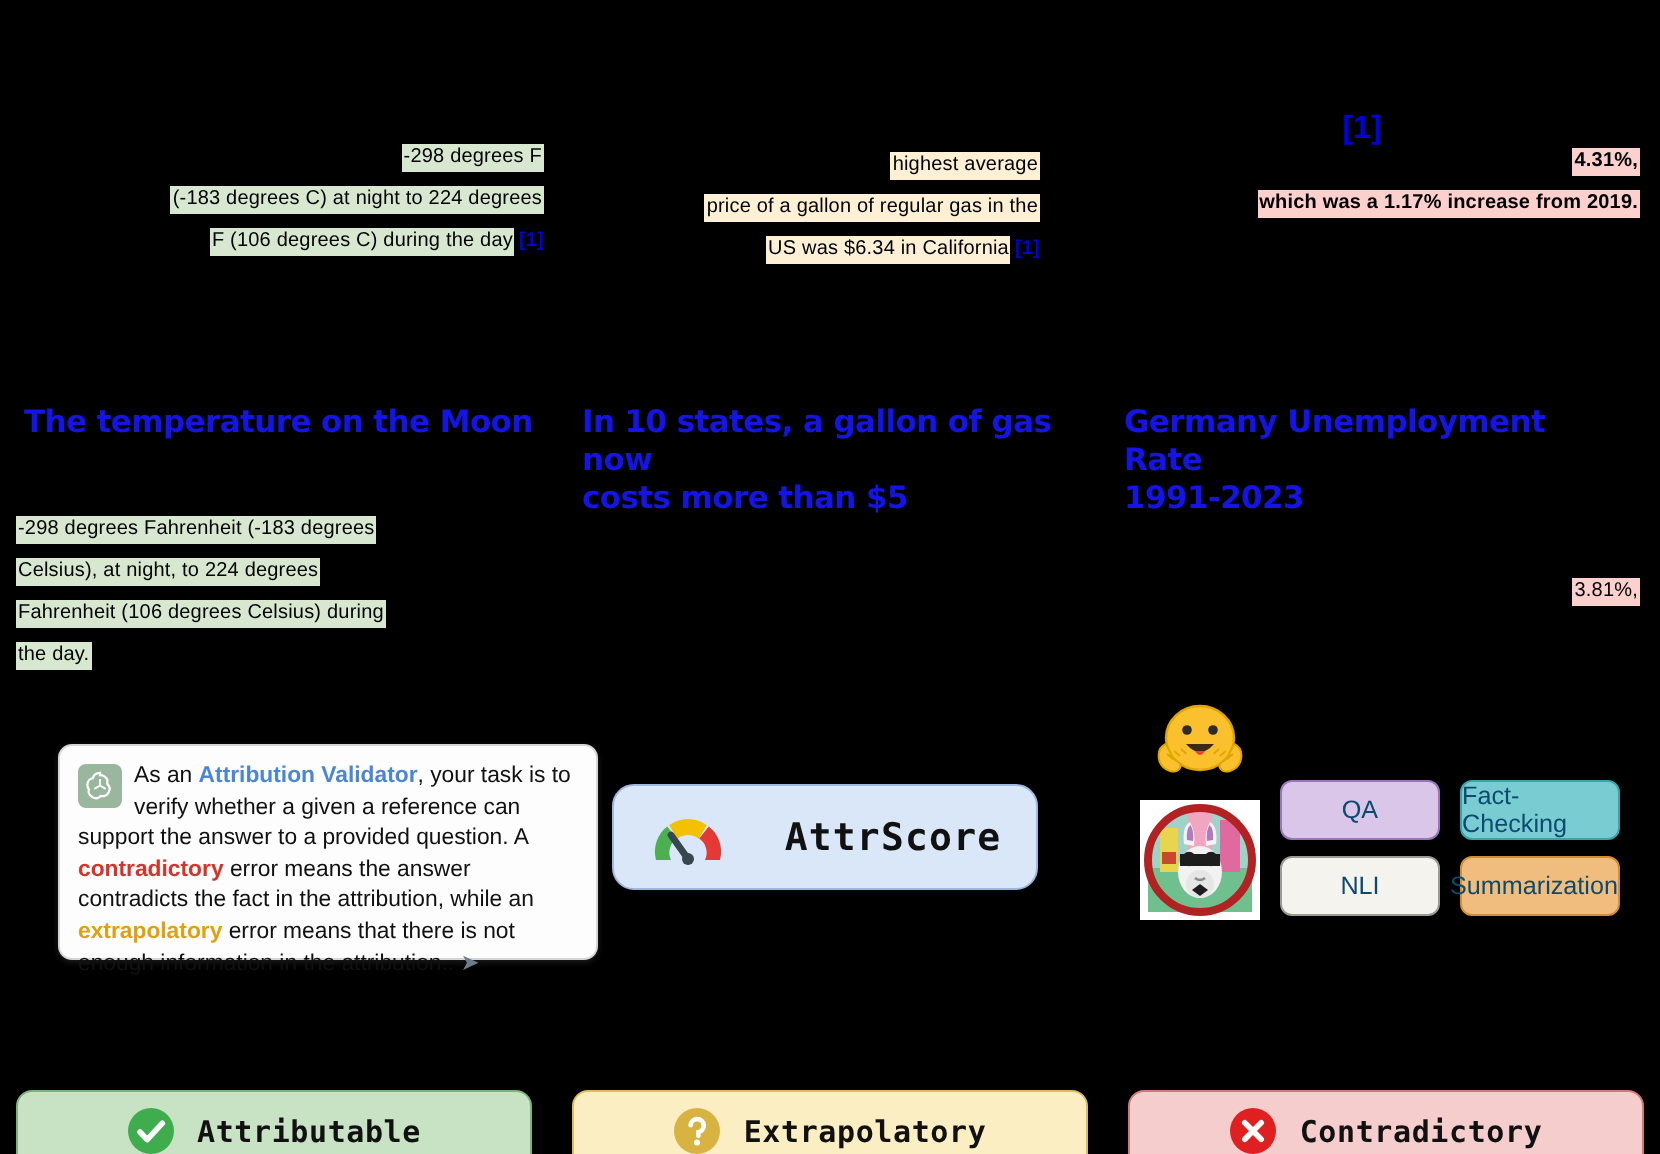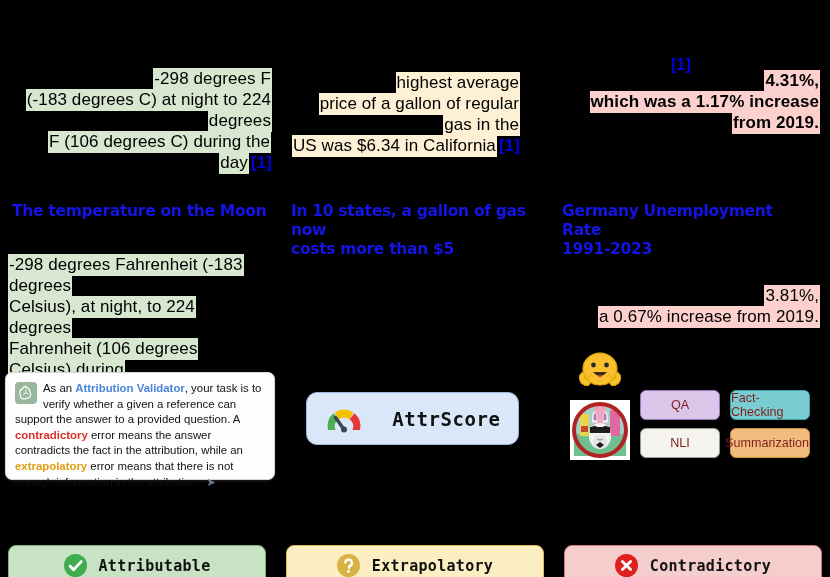--- a/index.html
+++ b/index.html
@@ -10,21 +10,21 @@
   }
   body {
     font-family: "Liberation Sans", sans-serif;
     position: relative;
   }
   .stage { position: relative; width: 830px; height: 577px; }
   .abs { position: absolute; }
 
   
   .snip {
-    font-size: 17px;
+    font-size: 10px;
     line-height: 21px;
     color: #000;
     letter-spacing: 0.1px;
   }
   .snip span.hl {
     padding: 1px 1px 2px 1px;
     box-decoration-break: clone;
     -webkit-box-decoration-break: clone;
   }
   .hl-green { background: #d8e8d0; }
@@ -48,20 +48,21 @@
   }
 
   
   .prompt-card {
     background: #fdfdfd;
     border: 1px solid #d6d6d6;
     border-radius: 7px;
     box-shadow: 0 1px 3px rgba(255,255,255,0.12);
     padding: 8px 9px 7px 9px;
     box-sizing: border-box;
+    margin-left: 24px;
   }
   .prompt-text {
     font-size: 11.4px;
     line-height: 15.6px;
     color: #111;
     text-align: left;
   }
   .gpt-logo {
     float: left;
     width: 22px; height: 22px;
@@ -102,21 +103,21 @@
     overflow: hidden;
     position: relative;
   }
 
   
   .chip {
     width: 80px; height: 30px;
     border-radius: 6px;
     display: flex; align-items: center; justify-content: center;
     font-size: 12.6px;
-    color: #7f1d1d;
+    color: #0c4a6e;
     box-sizing: border-box;
     border: 1.5px solid;
   }
   .chip-qa    { background: #d9c6e8; border-color: #9a74bd; }
   .chip-fc    { background: #79cdd2; border-color: #3aa3ac; }
   .chip-nli   { background: #f4f3ee; border-color: #9b9b93; }
   .chip-sum   { background: #f1bd7e; border-color: #d18f33; }
 
   
   .legend-row {
@@ -194,21 +195,20 @@
     <span class="hl hl-pink">which was a 1.17% increase from 2019.</span>
   </div>
 
   <div class="abs headline" style="left:562px; top:202px; width:250px;">
     <span>Germany Unemployment Rate</span><br>
     <span>1991-2023</span>
   </div>
 
   <div class="abs snip" style="left:565px; top:285px; width:255px; text-align:right;">
     <span class="hl hl-pink">3.81%,</span><br>
-    <span class="hl hl-pink">a 0.67% increase from 2019.</span>
   </div>
 
   <div class="abs prompt-card" style="left:5px; top:372px; width:270px; height:108px;">
     <span class="gpt-logo">
       <svg width="18" height="18" viewBox="0 0 24 24">
         <path d="M12 3.2c-2.3 0-4.2 1.5-4.8 3.6-2.1.4-3.6 2.3-3.6 4.5 0 1.1.4 2.1 1 2.9-.5 2 .4 4.2 2.3 5.2 1.9 1.1 4.2.7 5.6-.8 2.1.5 4.3-.5 5.3-2.4 1-1.9.6-4.2-1-5.6.5-2-.4-4.2-2.3-5.2-.8-.5-1.7-.7-2.5-.6z" fill="none" stroke="#ffffff" stroke-width="1.5"></path>
         <path d="M12 7.3v4.4l3.8 2.2M12 11.7l-3.8 2.2" fill="none" stroke="#ffffff" stroke-width="1.2"></path>
       </svg>
     </span>
     <div class="prompt-text">

